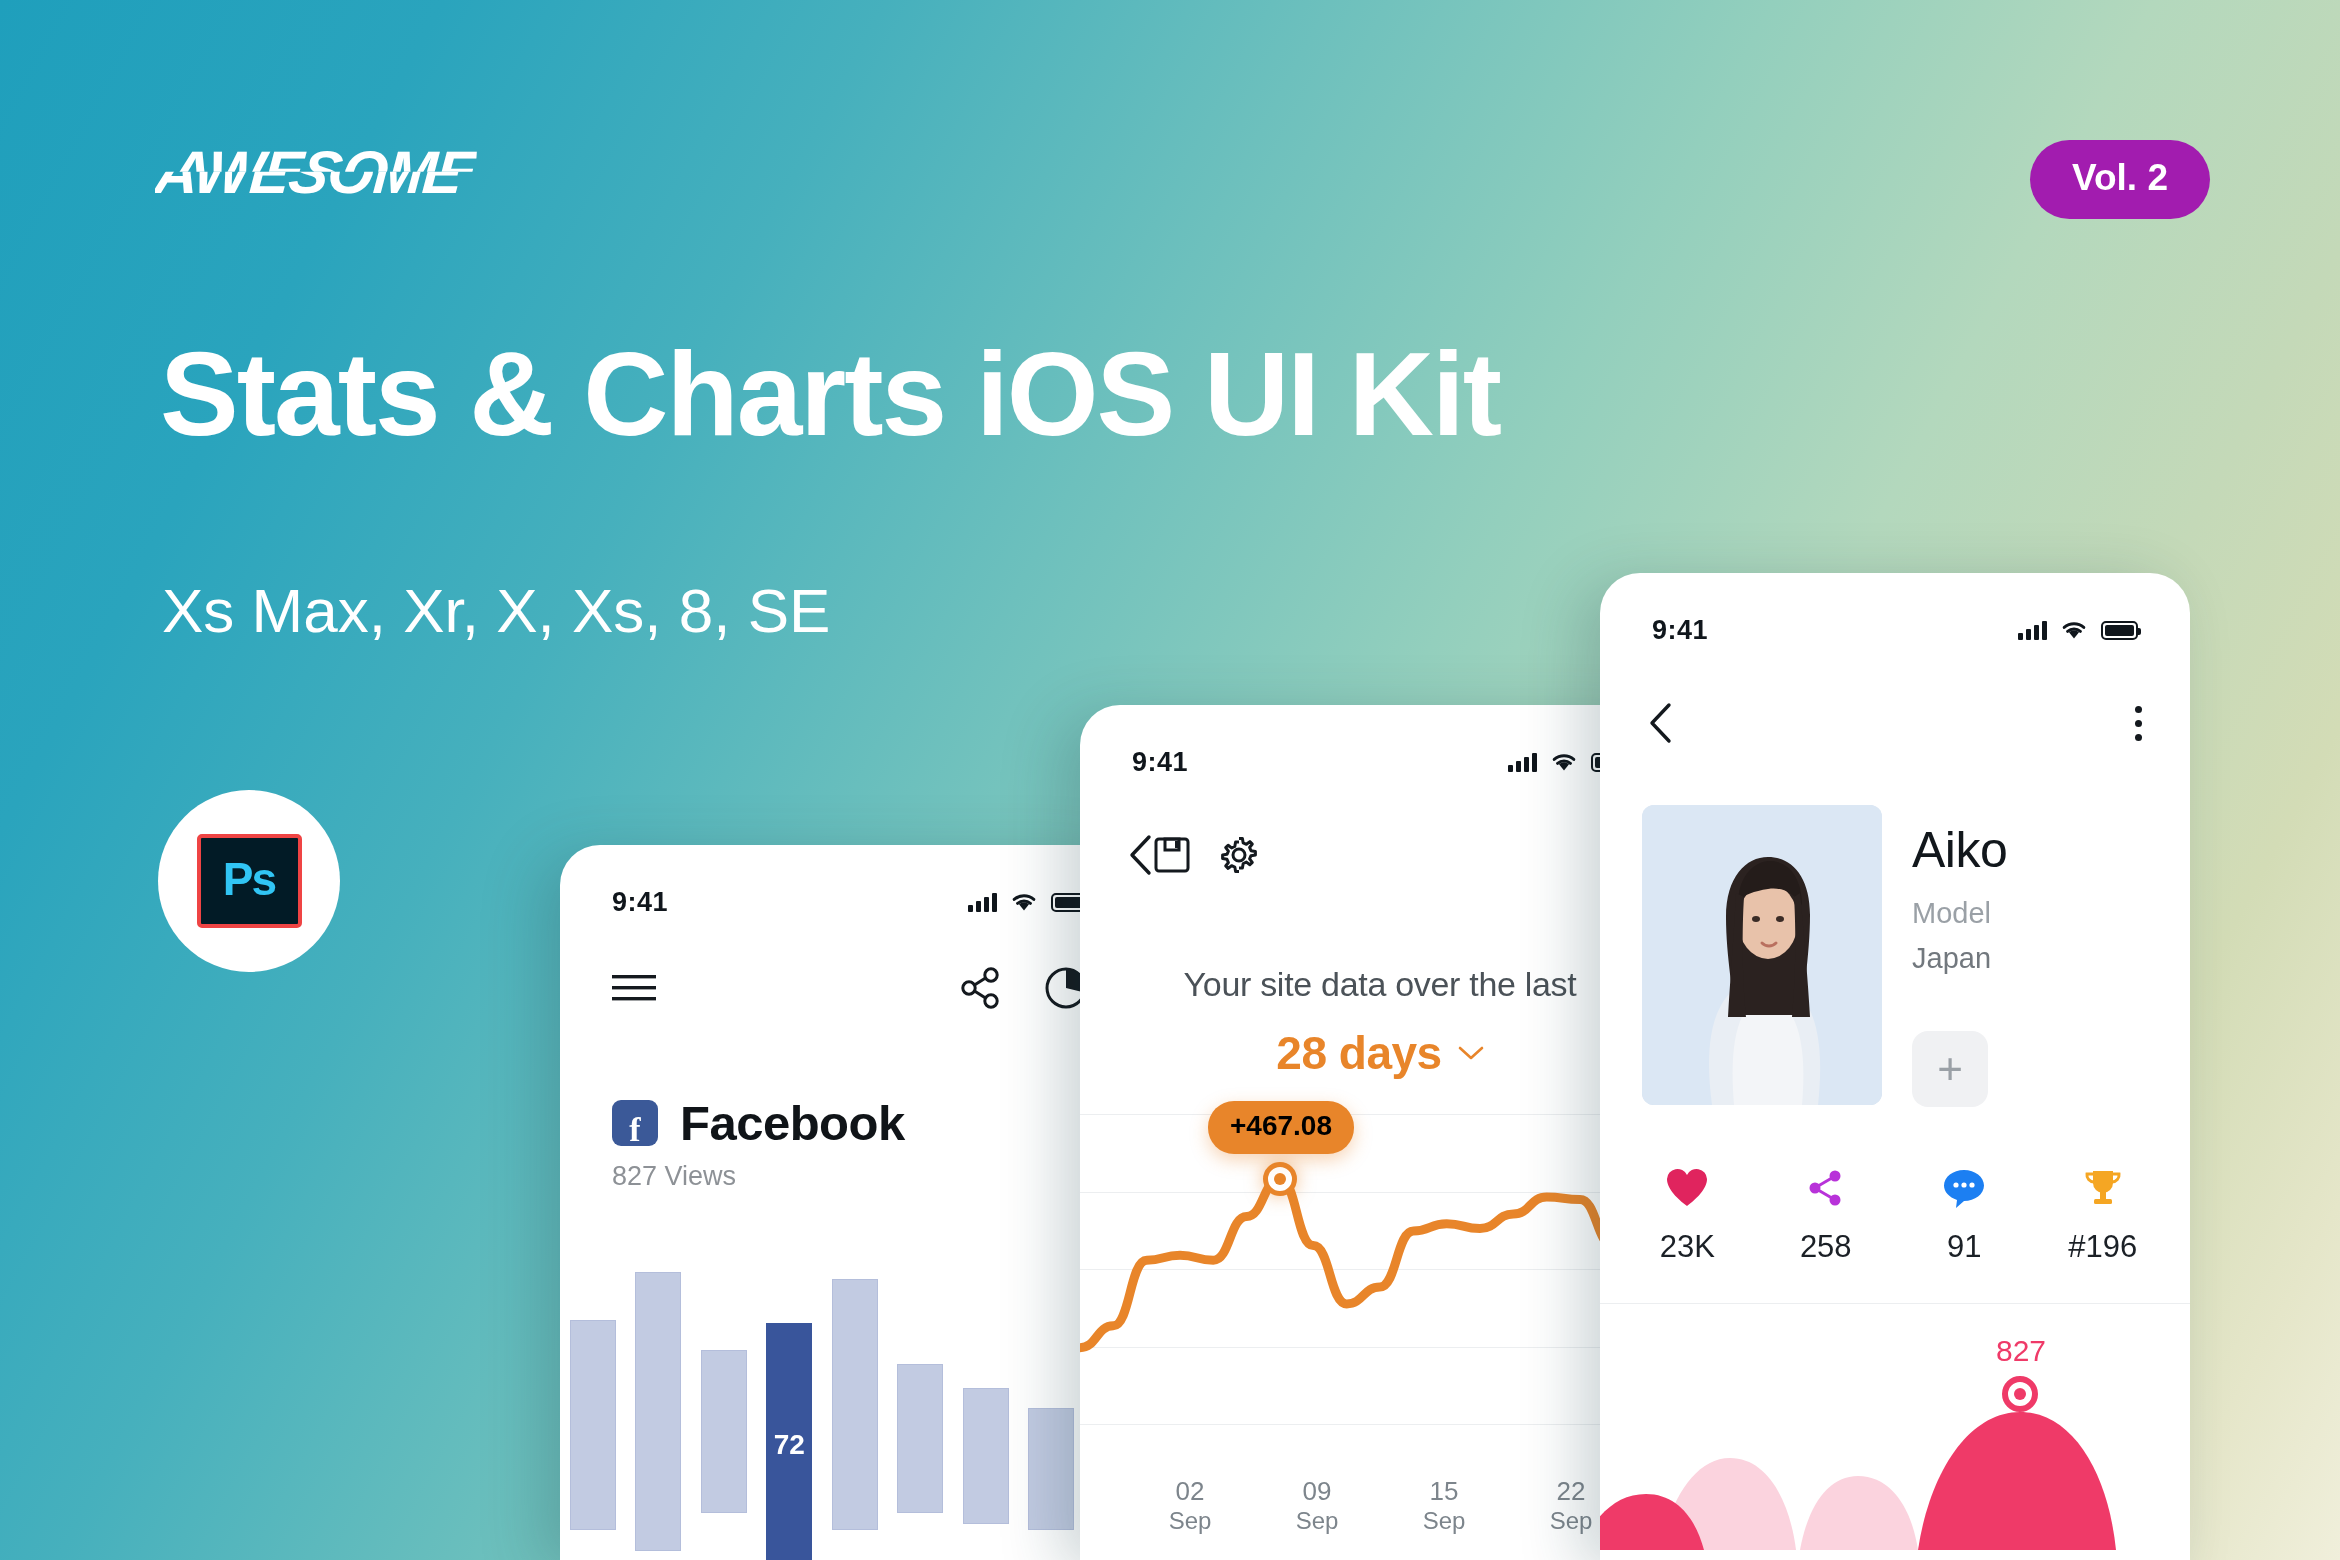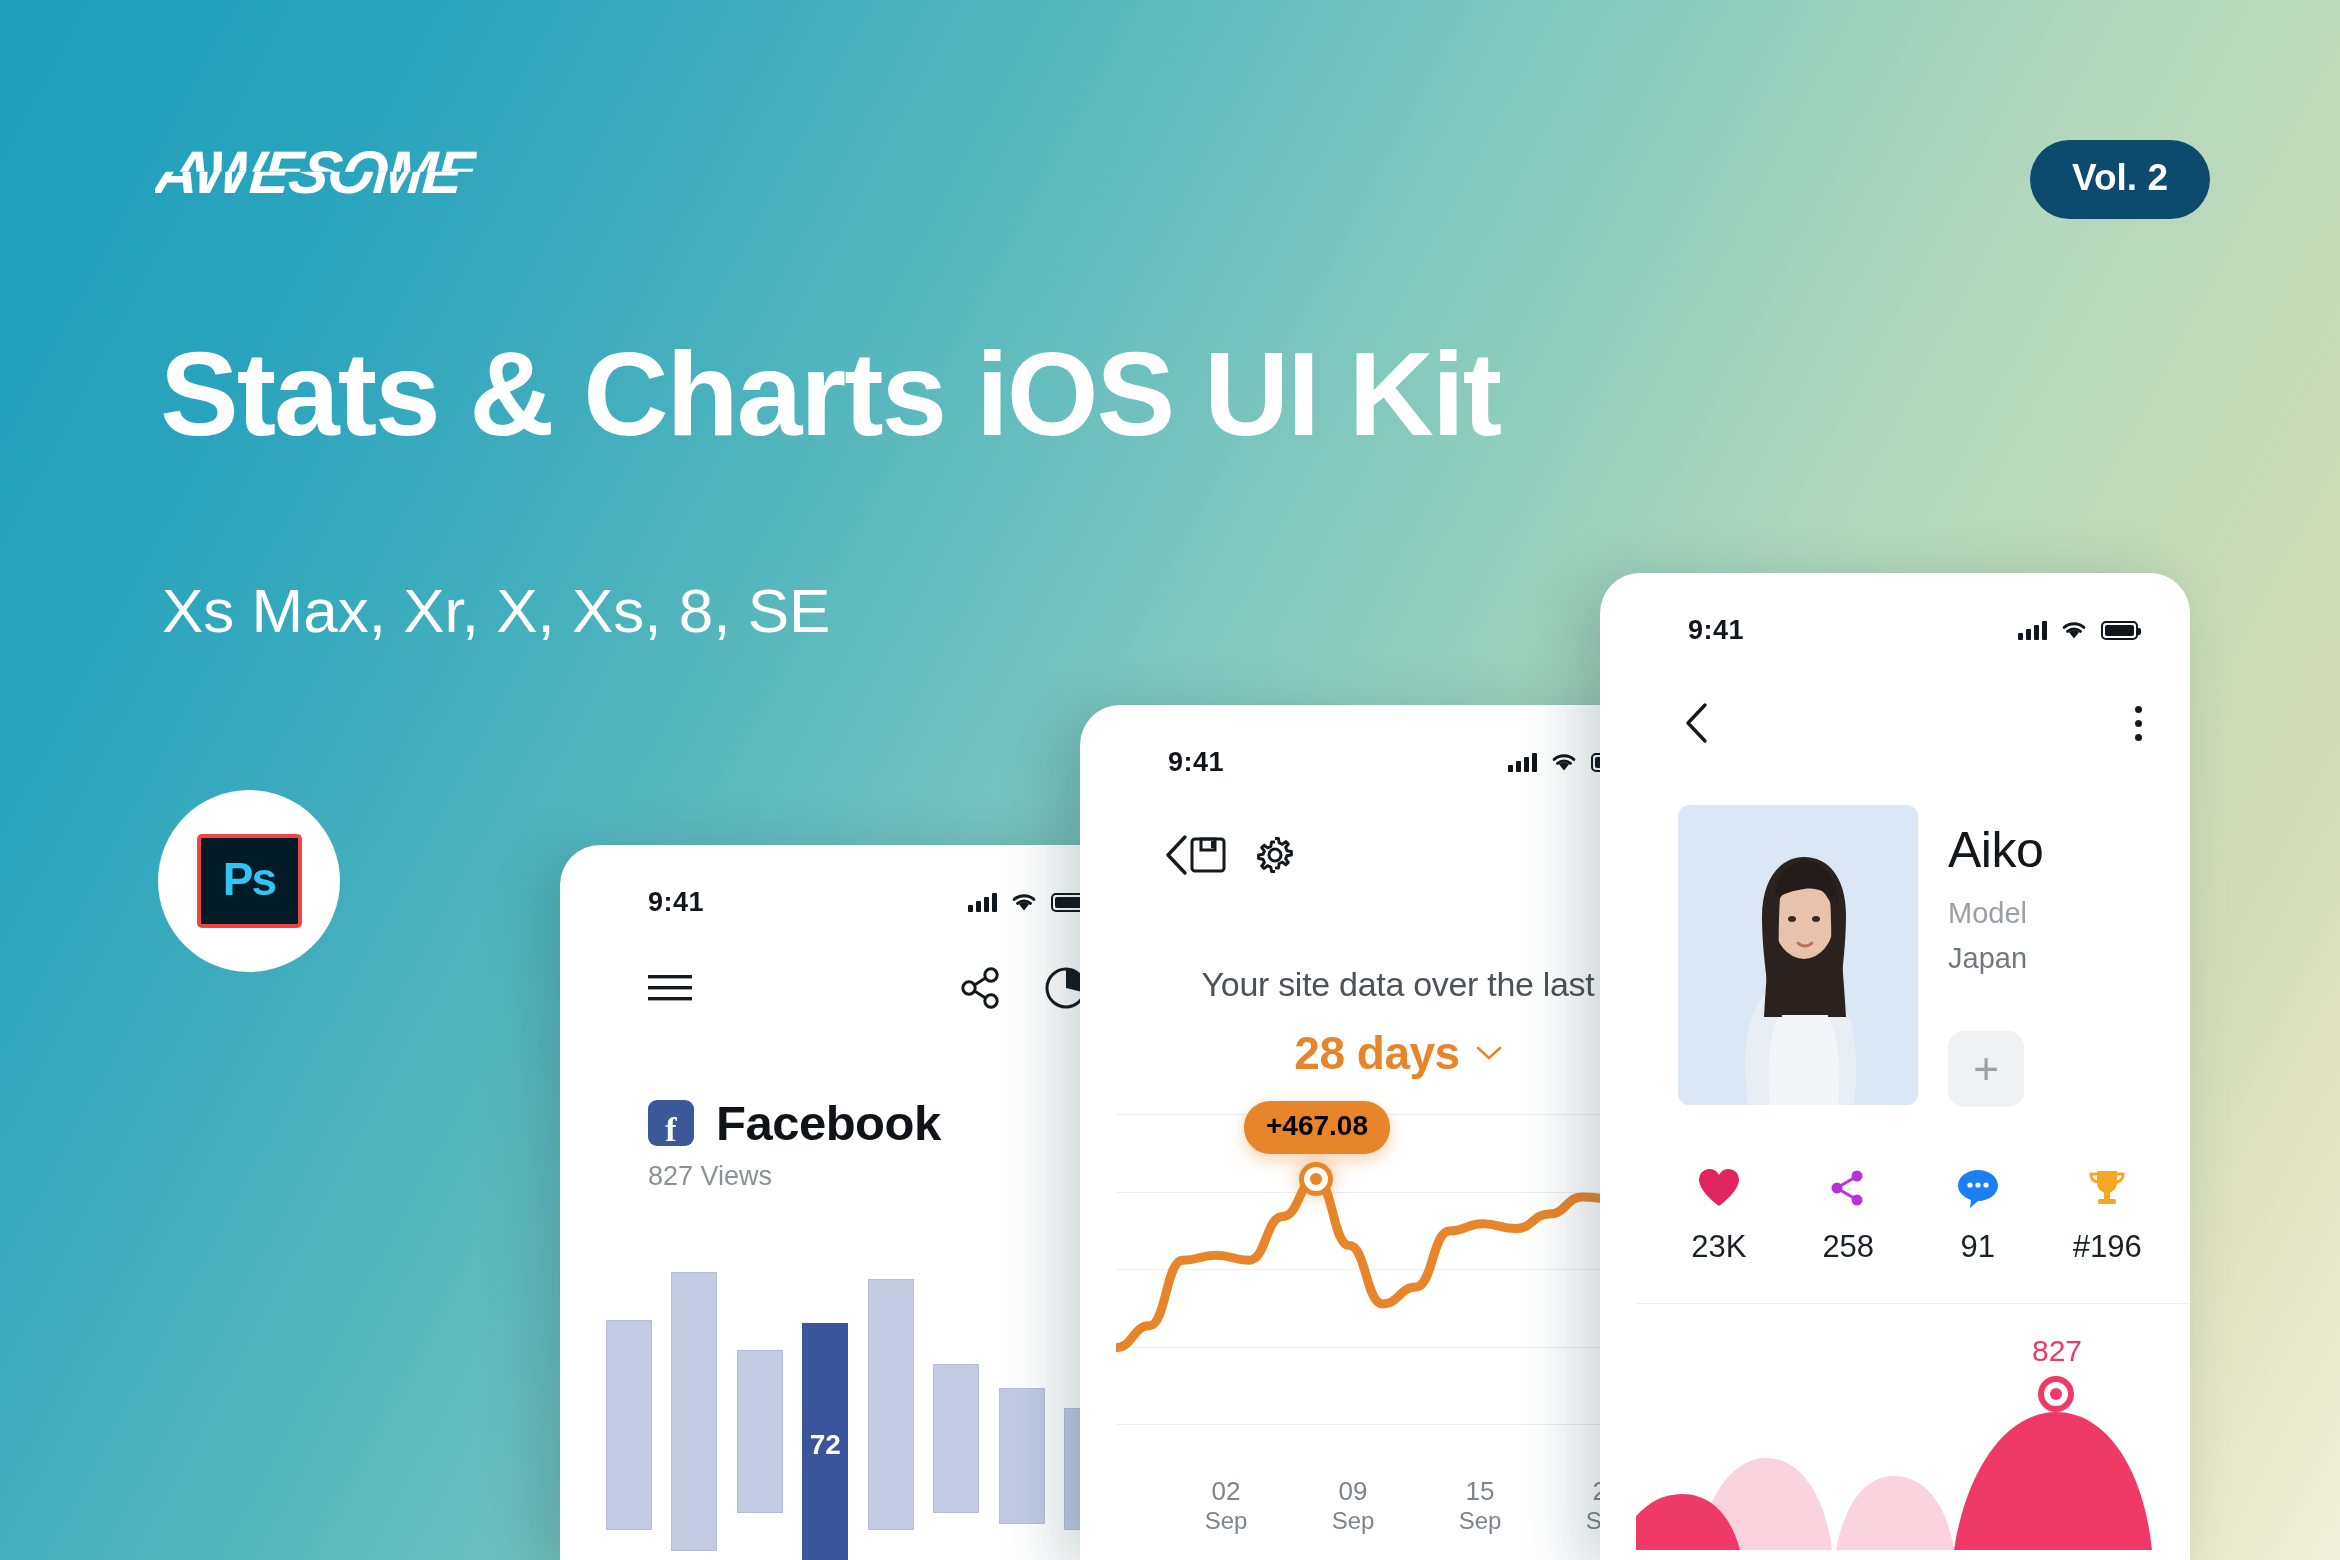--- a/index.html
+++ b/index.html
@@ -22,21 +22,21 @@
     position:absolute; left:0; top:0;
     font-size:60px; font-weight:bold; font-style:italic;
     letter-spacing:-1px; color:#ffffff; line-height:66px;
     white-space:nowrap; transform:skewX(-4deg);
   }
   .logo-top{ clip-path:inset(0 0 52% 0); left:14px; }
   .logo-bot{ clip-path:inset(48% 0 0 0); left:0px; }
 
   .vol-badge{
     position:absolute; right:130px; top:140px;
-    background:#0c4a6e; color:#fff;
+    background:#a21caf; color:#fff;
     border-radius:40px; padding:17px 42px 20px;
     font-size:37px; font-weight:bold; letter-spacing:0px;
   }
 
   .main-title{
     position:absolute; left:160px; top:335px;
     font-size:118px; font-weight:bold; color:#ffffff;
     letter-spacing:-2px; white-space:nowrap; line-height:1;
   }
   .sub-title{
@@ -54,21 +54,21 @@
     width:105px; height:94px; background:#021b26;
     border:4px solid #ef4444; border-radius:5px;
     display:flex; align-items:center; justify-content:center;
     color:#31c5f4; font-size:46px; font-weight:bold;
     letter-spacing:-2px; padding-bottom:4px;
   }
 
   
   .phone{
     position:absolute; background:#ffffff;
-    border-radius:40px 40px 0 0; overflow:hidden;padding-left:36px;
+    border-radius:40px 40px 0 0; overflow:hidden;
   }
   .phone-shadow{ box-shadow:-20px 10px 60px rgba(22,60,70,.22); }
 
   .statusbar{
     display:flex; align-items:center; justify-content:space-between;
     padding:0 52px; height:70px; margin-top:22px;
   }
   .sb-time{ font-size:27px; font-weight:bold; color:#10161c; letter-spacing:.5px;}
   .sb-right{ display:flex; align-items:center; gap:13px; }
   .sig{ display:flex; align-items:flex-end; gap:3px; height:20px;}

